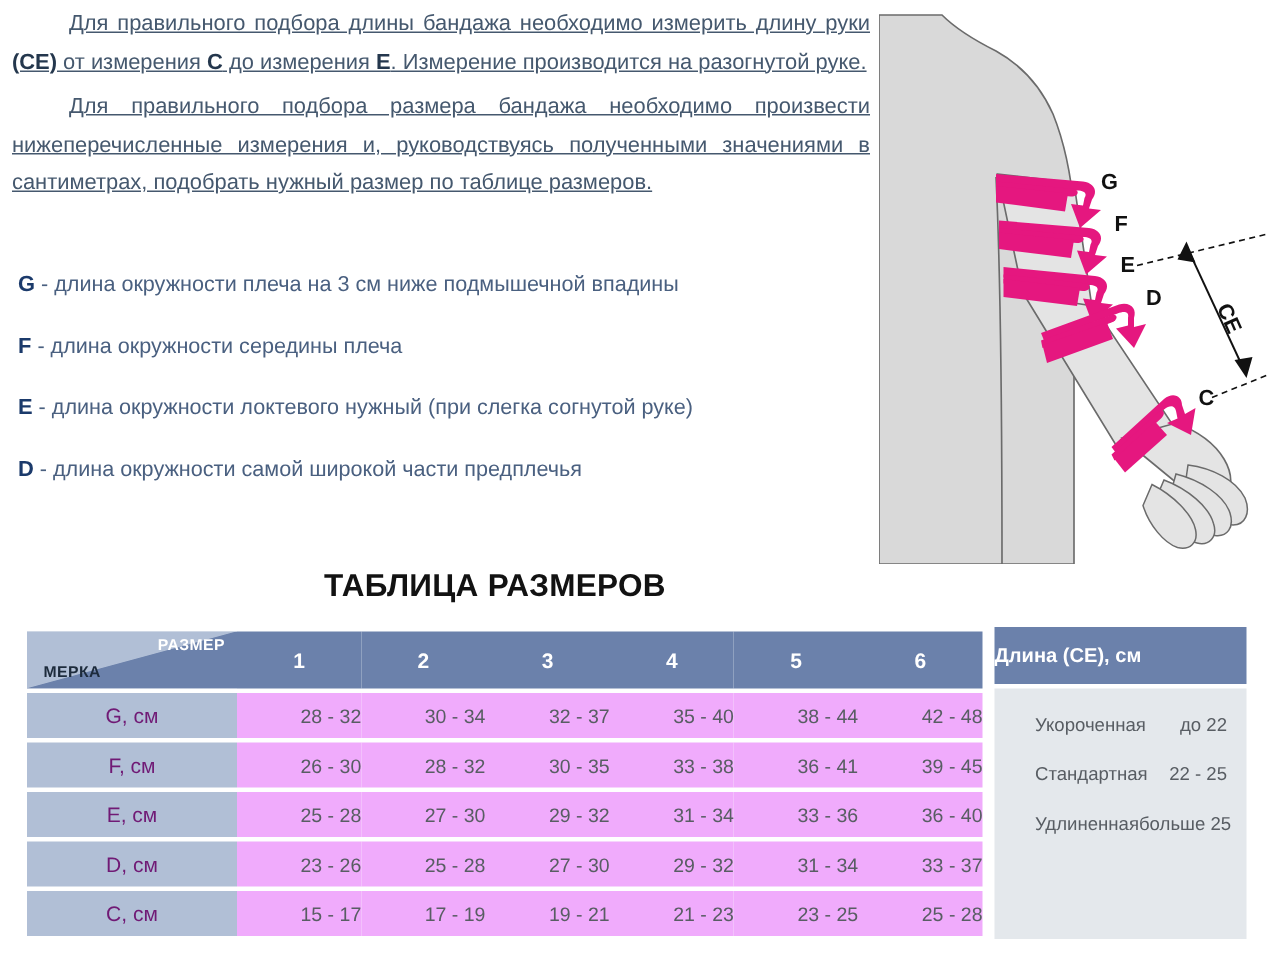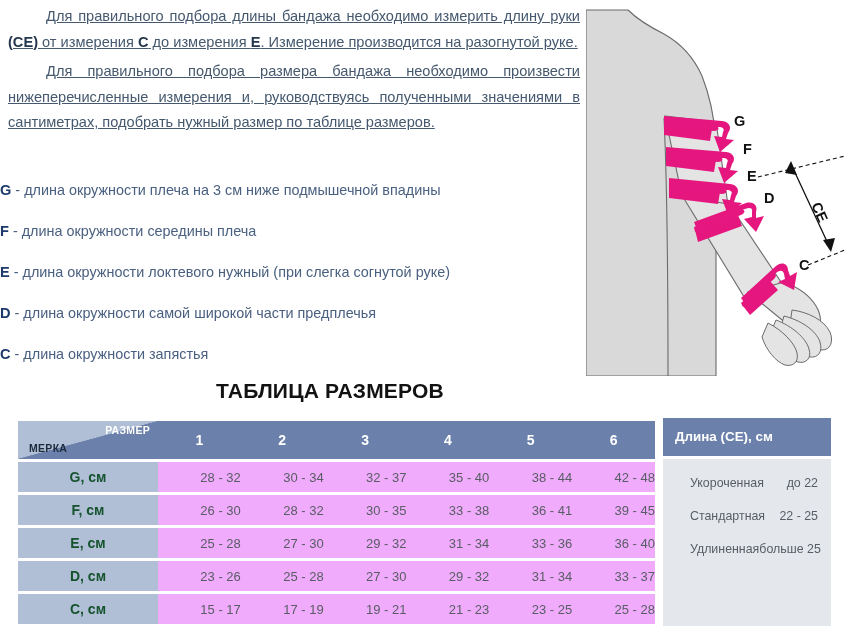--- a/index.html
+++ b/index.html
@@ -30,21 +30,21 @@
     text-align: justify;
     text-indent: 38px;
     margin: 0 0 4px 0;
     text-decoration: underline;
   }
   .para b { color: #24374d; font-weight: bold; }
 
   
   #legend-list {
     position: absolute;
-    left: 0;
+    left: 12px;
     top: 180px;
     width: 560px;
   }
   .legend-row {
     font-size: 14.4px;
     line-height: 20px;
     color: #4a6080;
     margin-bottom: 21px;
     white-space: nowrap;
   }
@@ -130,22 +130,22 @@
     color: #ffffff;
     font-size: 14px;
     font-weight: bold;
     text-align: center;
     height: 38px;
     vertical-align: middle;
   }
 
   .row-label {
     background: #b1bfd6;
-    color: #14532d;
-    font-weight: bold;
+    color: #701a75;
+    font-weight: normal;
     font-size: 14px;
     text-align: center;
     height: 30px;
     vertical-align: middle;
   }
   .row-cell {
     background: #f0abfc;
     color: #585d63;
     font-size: 13px;
     text-align: right;
@@ -160,21 +160,20 @@
     top: 418px;
     width: 168px;
   }
   #length-head {
     background: #6b81ab;
     color: #ffffff;
     font-size: 13.4px;
     font-weight: bold;
     height: 38px;
     line-height: 38px;
-    padding-left: 12px;
     box-sizing: border-box;
   }
   #length-body {
     background: #e4e8ec;
     height: 167px;
     margin-top: 3px;
     padding: 17px 13px 0 27px;
     box-sizing: border-box;
   }
   .len-row {
@@ -201,23 +200,20 @@
     <span class="legend-key">G</span><span class="legend-text"> - длина окружности плеча на 3 см ниже подмышечной впадины</span>
   </div>
   <div class="legend-row">
     <span class="legend-key">F</span><span class="legend-text"> - длина окружности середины плеча</span>
   </div>
   <div class="legend-row">
     <span class="legend-key">E</span><span class="legend-text"> - длина окружности локтевого нужный (при слегка согнутой руке)</span>
   </div>
   <div class="legend-row">
     <span class="legend-key">D</span><span class="legend-text"> - длина окружности самой широкой части предплечья</span>
-  </div>
-  <div class="legend-row">
-    <span class="legend-key">C</span><span class="legend-text"> - длина окружности запястья</span>
   </div>
 </div>
 
 <div id="illustration">
 <svg width="259" height="376" viewBox="0 0 259 376" xmlns="http://www.w3.org/2000/svg">
 
   <path d="M0,10 L42,10 C50,18 62,26 78,34 C96,44 108,58 116,76 C124,96 128,116 130,140 L130,376 L0,376 Z" fill="#d9d9d9" stroke="#6b6b6b" stroke-width="1.1"></path>
 
   <path d="M78,118 C80,160 82,230 82,376" fill="none" stroke="#6b6b6b" stroke-width="1.1"></path>
 

